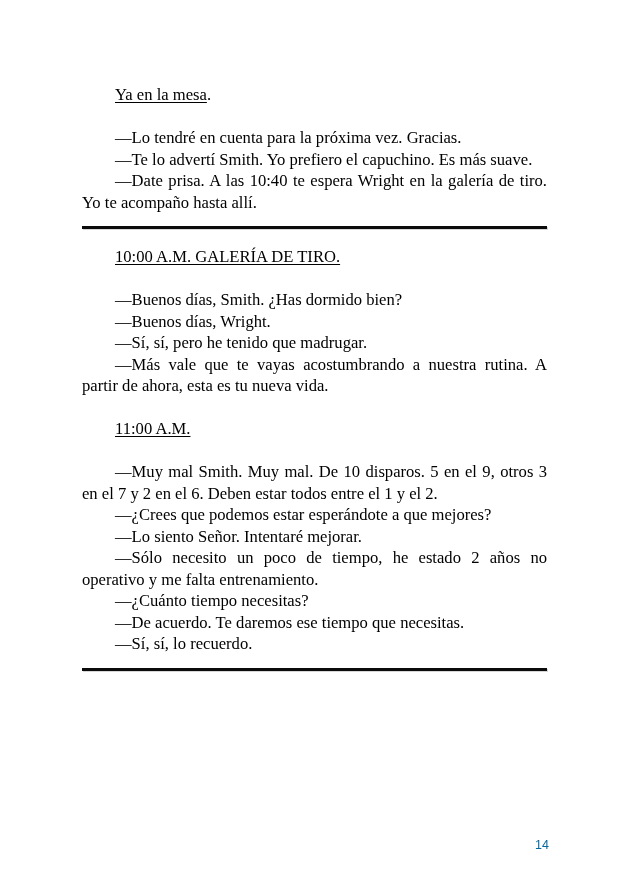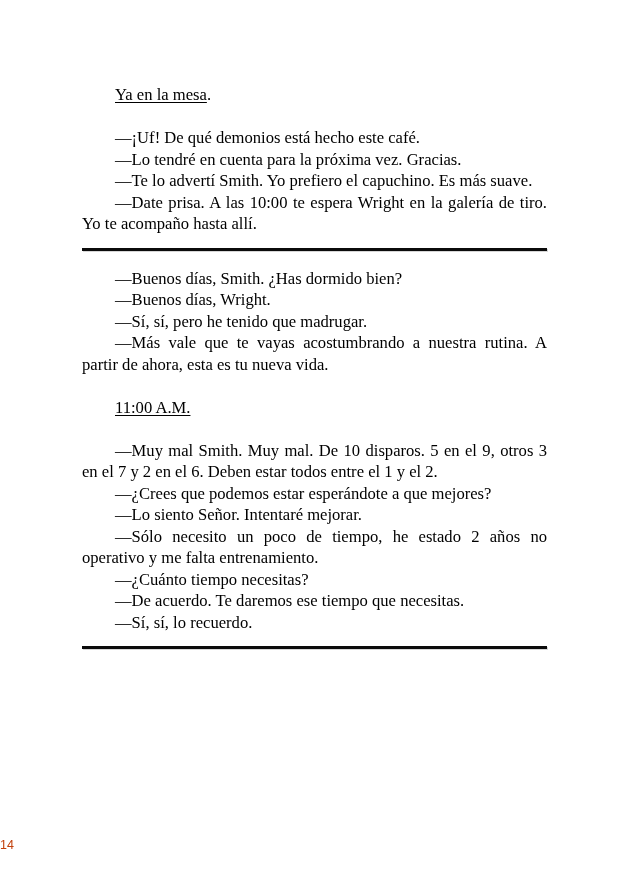--- a/index.html
+++ b/index.html
@@ -43,45 +43,45 @@
   }
   .rule {
     height: 3px;
     background: #0b0b0b;
     box-shadow: 1px 1px 0 #d6d6d6;
     margin: 13px 0 17px 0;
   }
   .page-number {
     position: absolute;
     left: 0;
-    right: 8px;
+    right: 0;
     top: 838px;
-    text-align: left;
+    text-align: right;
     font-family: "Liberation Sans", "DejaVu Sans", sans-serif;
     font-size: 12.5px;
-    color: #c2410c;
+    color: #0369a1;
   }
 </style>
 </head>
 <body>
 
 <div class="page">
   <div class="text-block">
 
     <div>
       <p class="heading"><span class="u">Ya en la mesa</span><span>.</span></p>
-      <p>—¡Uf! De qué demonios está hecho este café.</p>
       <p>—Lo tendré en cuenta para la próxima vez. Gracias.</p>
       <p>—Te lo advertí Smith. Yo prefiero el capuchino. Es más suave.</p>
-      <p>—Date prisa. A las 10:00 te espera Wright en la galería de tiro. Yo te acompaño hasta allí.</p>
+      <p>—Date prisa. A las 10:40 te espera Wright en la galería de tiro. Yo te acompaño hasta allí.</p>
     </div>
 
     <div class="rule"></div>
 
     <div>
+      <p class="heading"><span class="u">10:00 A.M. GALERÍA DE TIRO.</span><span></span></p>
       <p>—Buenos días, Smith. ¿Has dormido bien?</p>
       <p>—Buenos días, Wright.</p>
       <p>—Sí, sí, pero he tenido que madrugar.</p>
       <p>—Más vale que te vayas acostumbrando a nuestra rutina. A partir de ahora, esta es tu nueva vida.</p>
     </div>
 
     <div>
       <p class="heading section-gap-before"><span class="u">11:00 A.M.</span><span></span></p>
       <p>—Muy mal Smith. Muy mal. De 10 disparos. 5 en el 9, otros 3 en el 7 y 2 en el 6. Deben estar todos entre el 1 y el 2.</p>
       <p>—¿Crees que podemos estar esperándote a que mejores?</p>

